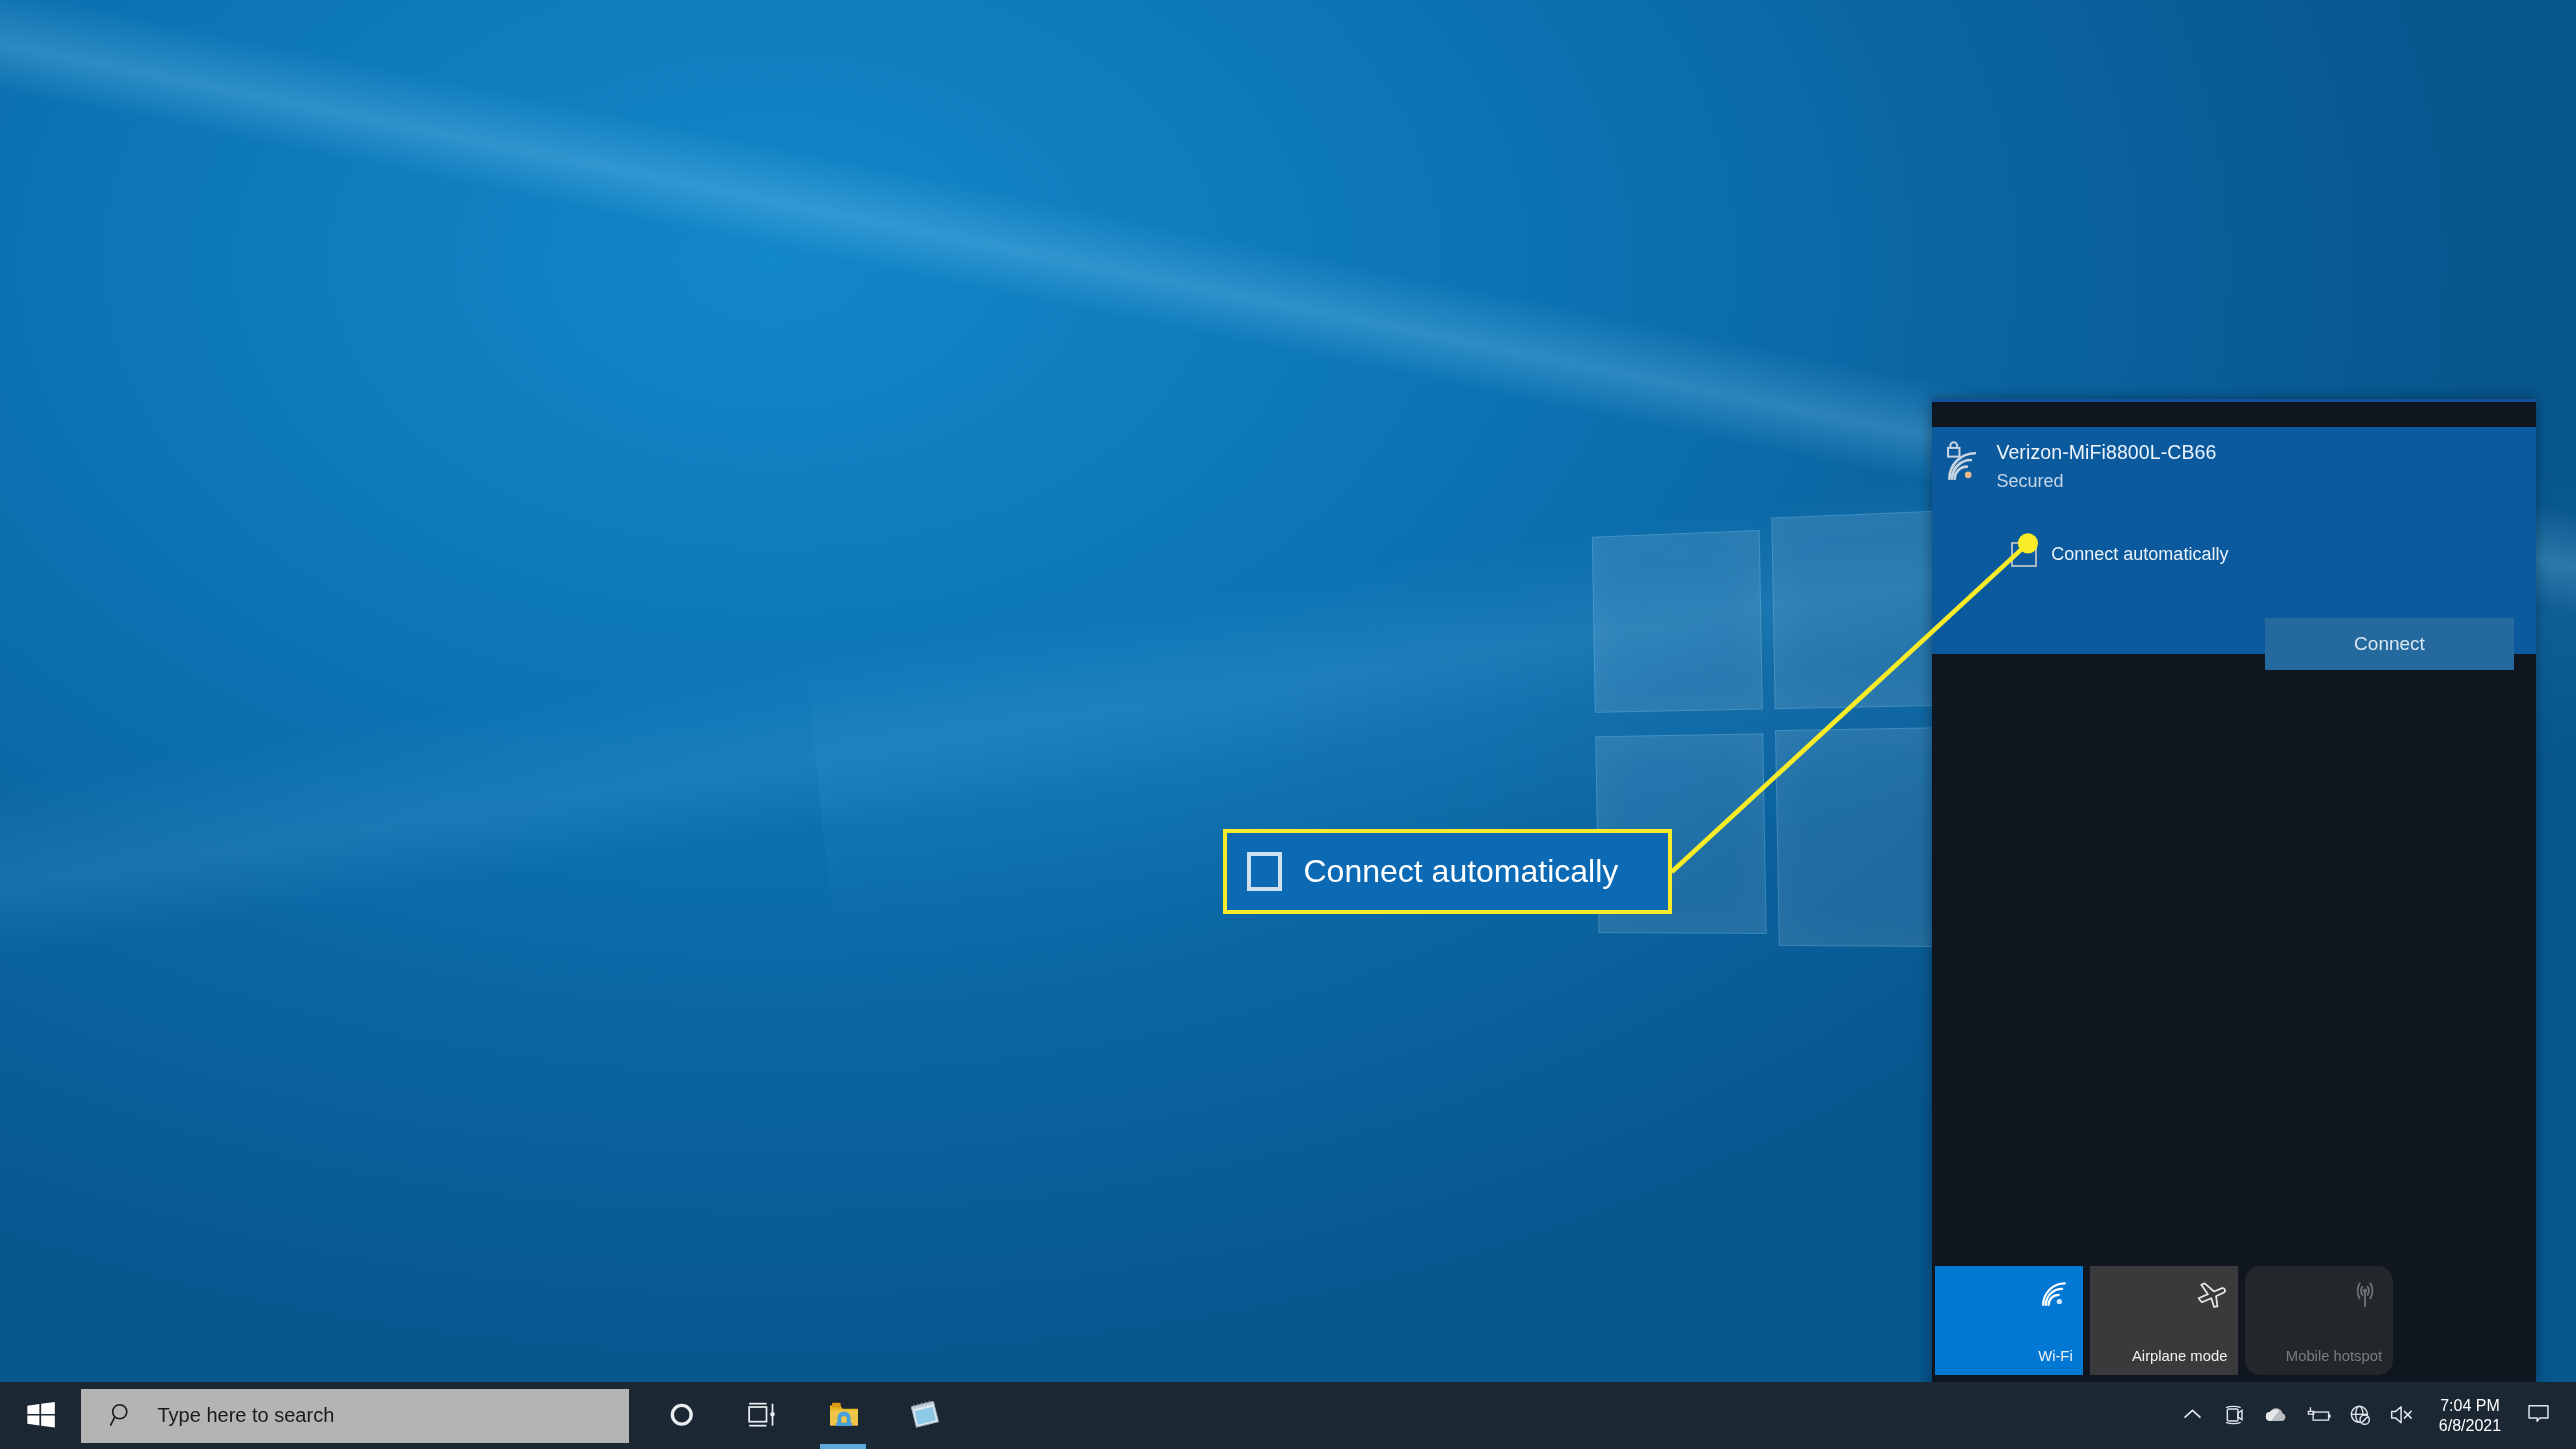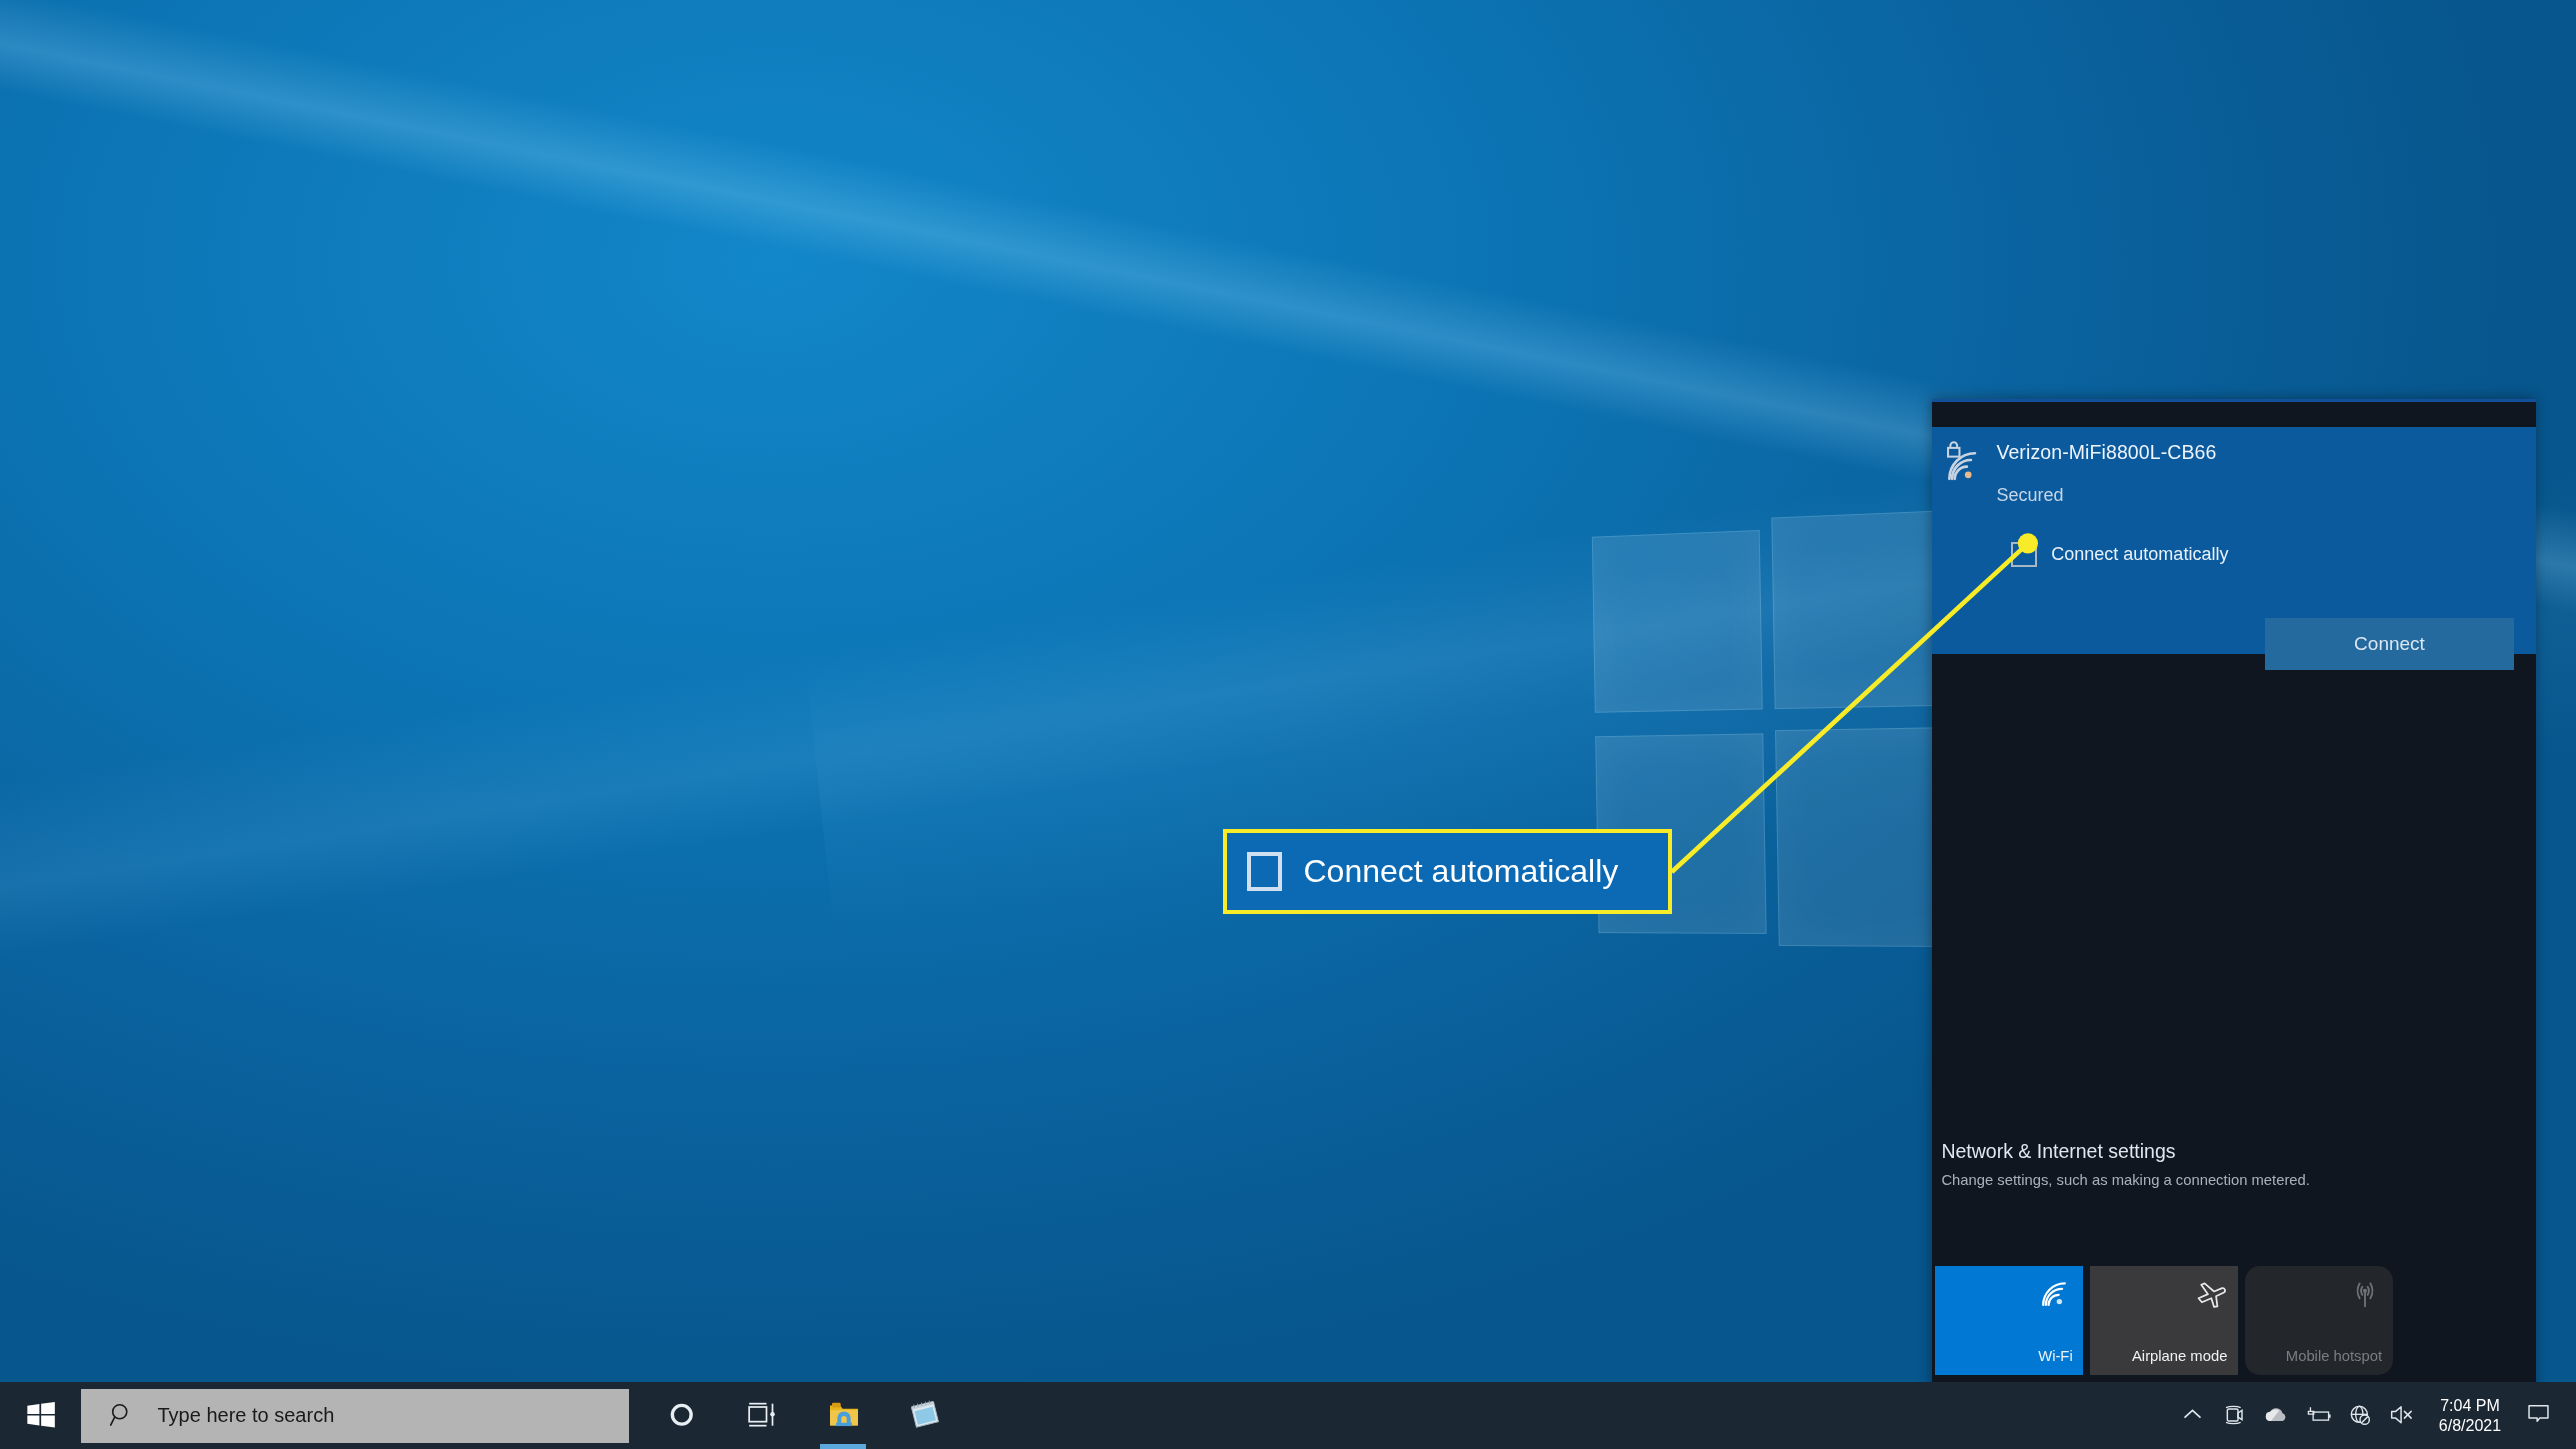--- a/index.html
+++ b/index.html
@@ -82,21 +82,21 @@
   }
   #wifi-lock-icon {
     width:39px; height:42px; margin-right:13.4px; position:relative; flex:0 0 auto;
   }
   #net-card-text { padding-top:1.3px; }
   #ssid-label {
     font-size:19.5px; color:#eef4fa; line-height:1.0; letter-spacing:0.1px;
     white-space:nowrap;
   }
   #secured-label {
-    font-size:18px; color:#c6d6e6; line-height:1.0; margin-top:24px;
+    font-size:18px; color:#c6d6e6; line-height:1.0; margin-top:10px;
   }
   #auto-row {
     position:absolute; left:79px; top:115px; display:flex; align-items:center;
   }
   #auto-checkbox {
     width:25.5px; height:25.5px;
     border:2px solid #a9b6c4; background:transparent;
     flex:0 0 auto;
   }
   #auto-label {
@@ -228,24 +228,20 @@
     </div>
 
     <div id="auto-row">
       <div id="auto-checkbox"></div>
       <div id="auto-label">Connect automatically</div>
     </div>
 
     <button id="connect-button">Connect</button>
   </div>
 
-  <div id="net-settings">
-    <div id="net-settings-title">Network &amp; Internet settings</div>
-    <div id="net-settings-sub">Change settings, such as making a connection metered.</div>
-  </div>
 
   <div id="quick-tiles">
     <div class="qtile" id="qtile-wifi">
       <div class="qtile-icon">
         <svg width="34" height="31" viewBox="0 0 50 46">
           <g fill="none" stroke="#ffffff" stroke-width="3.4" stroke-linecap="round">
             <path d="M6 40 A 32 32 0 0 1 38 8"></path>
             <path d="M10 40 A 24 24 0 0 1 34 16"></path>
             <path d="M14 40 A 15 15 0 0 1 29 25"></path>
           </g>

